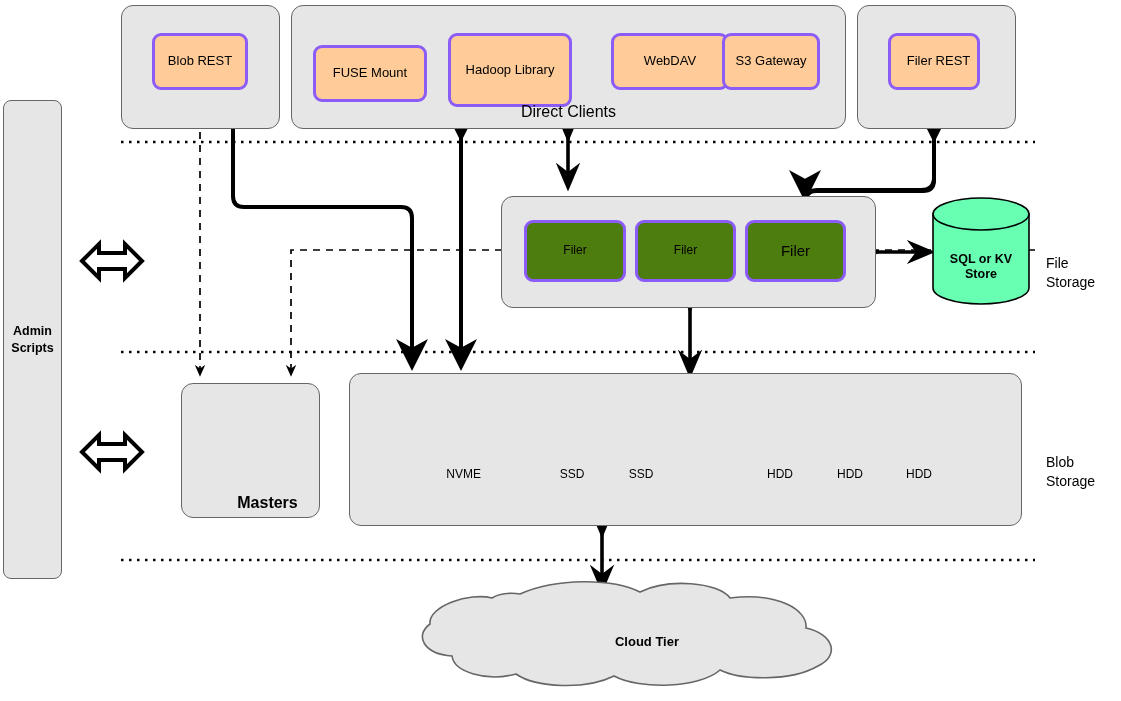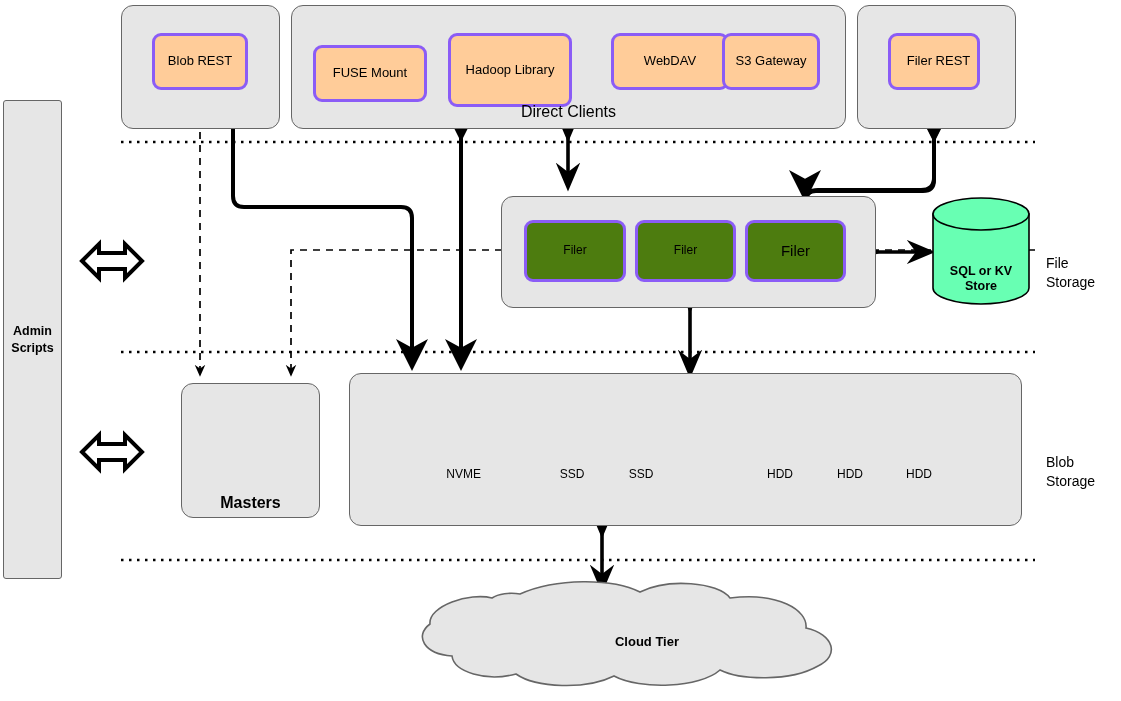--- a/index.html
+++ b/index.html
@@ -51,21 +51,21 @@
   .caption.bold { font-weight: bold; }
   .side-label {
     font-size: 14px;
     text-align: left;
     line-height: 1.35;
     white-space: pre-line;
   }
   .admin-box {
     background: #e6e6e6;
     border: 1px solid #666666;
-    border-radius: 3px;
+    border-radius: 8px;
     box-sizing: border-box;
     display: flex;
     align-items: center;
     justify-content: center;
     font-size: 12.5px;
     font-weight: bold;
     text-align: center;
     line-height: 1.3;
     white-space: pre-line;
   }
@@ -246,32 +246,32 @@
   <div class="abs node green" style="left:524px; top:220px; width:102px; height:62px; font-size:12px;">
     <span>Filer</span>
   </div>
   <div class="abs node green" style="left:635px; top:220px; width:101px; height:62px; font-size:12px;">
     <span>Filer</span>
   </div>
   <div class="abs node green" style="left:745px; top:220px; width:101px; height:62px; font-size:15px;">
     <span>Filer</span>
   </div>
 
-  <div class="abs" style="left:933px; top:248px; width:96px; text-align:center; font-size:12.5px; font-weight:bold; line-height:1.25; white-space:pre-line;">
+  <div class="abs" style="left:933px; top:236px; width:96px; text-align:center; font-size:12.5px; font-weight:bold; line-height:1.25; white-space:pre-line;">
     <span>SQL or KV
 Store</span>
   </div>
 
   <div class="abs side-label" style="left:1046px; top:235px; width:72px;">
     <span>File
 Storage</span>
   </div>
 
   <div class="abs group-box" style="left:181px; top:383px; width:139px; height:135px;"></div>
-  <div class="abs caption bold" style="left:181px; top:494px; width:139px;">
+  <div class="abs caption bold" style="left:198px; top:494px; width:139px;">
     <span>Masters</span>
   </div>
 
   <div class="abs group-box" style="left:349px; top:373px; width:673px; height:153px;"></div>
 
   <div class="abs" style="left:423px; top:467px; width:58px; text-align:right; font-size:12px;">
     <span>NVME</span>
   </div>
   <div class="abs" style="left:543px; top:467px; width:58px; text-align:center; font-size:12px;">
     <span>SSD</span>

